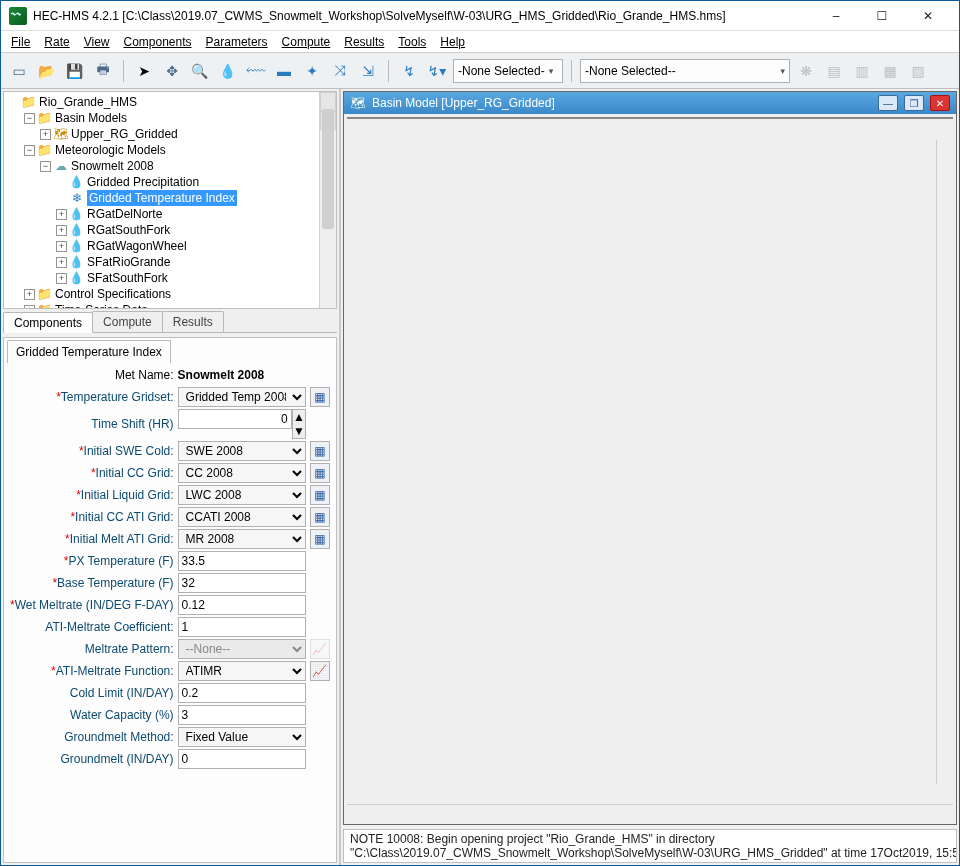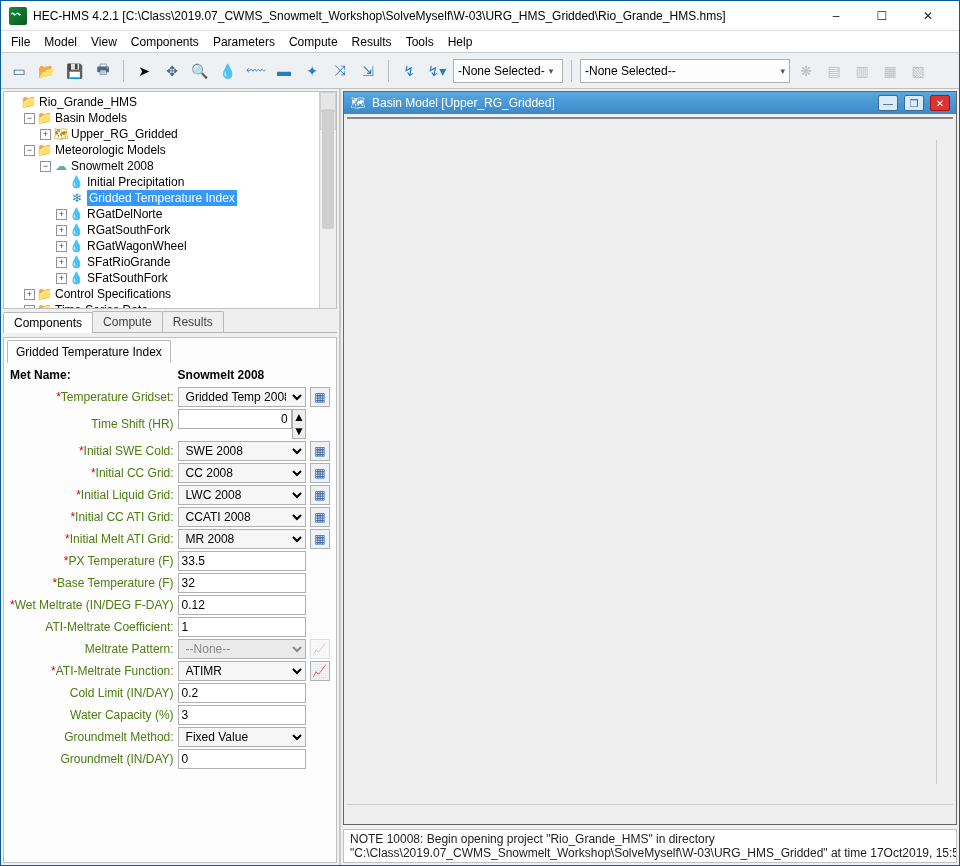--- a/index.html
+++ b/index.html
@@ -3,21 +3,21 @@
 <meta charset="utf-8">
 <style>
   * { box-sizing: border-box; font-family: "Segoe UI", Tahoma, sans-serif; font-size: 12px; }
   body { margin: 0; width: 960px; height: 866px; background: #f0f0f0; display: flex; flex-direction: column; border: 1px solid #0a5a9c; overflow: hidden; }
   .titlebar { height: 30px; background: #fff; display: flex; align-items: center; padding: 8px 8px; border-bottom: 1px solid #ddd; }
   .titlebar .app-icon { width: 18px; height: 18px; background: linear-gradient(135deg,#1a8a3a,#0a5a1a); border-radius:2px; margin-right:6px; position:relative; }
   .titlebar .app-icon:after{content:"〰";color:#cff;position:absolute;left:2px;top:-2px;font-size:10px}
   .titlebar .title { flex:1; color:#000; }
   .titlebar .winbtn { width:46px; height:28px; display:inline-flex; align-items:center; justify-content:center; color:#222; }
   .menubar { height: 22px; background:#fff; display:flex; align-items:center; padding:0 4px; gap:2px; border-bottom:1px solid #ccc;}
-  .menubar span { padding:2px 6px; cursor:default;}
+  .menubar span { padding:2px 6px; cursor:default;text-decoration:underline;}
   .toolbar { height: 36px; background:#eef1f4; border-bottom:1px solid #bfbfbf; display:flex; align-items:center; padding:0 6px; gap:4px;}
   .tbtn { width:24px; height:24px; display:inline-flex; align-items:center; justify-content:center; border:1px solid transparent; border-radius:2px; color:#4a6a8a; cursor:default; font-size:14px;}
   .tbtn.disabled{color:#bdbdbd;}
   .sep { width:1px; height:22px; background:#bbb; margin:0 4px;}
   .combo { height:24px; border:1px solid #b0b0b0; background:#fdfdfd; display:inline-flex; align-items:center; padding:0 4px; gap:4px;}
   .combo .arrow{color:#555;font-size:9px}
   .combo.sm{width:110px}
   .combo.md{width:210px}
   
   .main { flex:1; display:flex; min-height:0; }
@@ -37,23 +37,23 @@
   .sel{background:#3399ff;color:#fff;padding:0 2px}
   .tabbar{height:22px;display:flex;border-bottom:1px solid #b8b8b8;margin:0 2px;background:#efefef}
   .tab{padding:3px 10px;border:1px solid #b8b8b8;border-bottom:none;background:#efefef;margin-right:-1px;border-radius:2px 2px 0 0;color:#444;cursor:default}
   .tab.active{background:#fdfdfd;position:relative;top:1px;color:#000}
   .prop-pane{flex:1;border:1px solid #bfbfbf;margin:4px 2px 2px;background:#fdfdfd;display:flex;flex-direction:column;overflow:hidden}
   .prop-head{height:26px;display:flex;align-items:center}
   .prop-tab{padding:4px 8px;border:1px solid #b8b8b8;border-bottom:none;background:#fdfdfd;border-radius:2px 2px 0 0;margin-left:3px}
   .prop-body{flex:1;overflow:auto;padding:0 4px}
   .prop-body table{width:100%;border-collapse:collapse}
   .prop-body td{padding:1px 2px;height:22px;vertical-align:middle}
-  .lbl{text-align:right;color:#4d7c0f;white-space:nowrap;padding-right:4px}
+  .lbl{text-align:right;color:#0c4a6e;white-space:nowrap;padding-right:4px}
   .lbl.req:before{content:"*";color:#d00}
-  .metname{font-weight:700;}
+  .metname{font-weight:400;text-align:right}
   .val input, .val select{width:100%;height:20px;border:1px solid #b0b0b0;padding:0 3px;background:#fff;font-size:12px}
   .val select{background:#f6f6f6}
   .val select.muted{background:#eaeaea;color:#888}
   .sidebtn{width:20px;height:20px;border:1px solid #b0b0b0;background:#eef1f6;display:inline-flex;align-items:center;justify-content:center;color:#2a5aa0}
   .sidebtn svg,.sidebtn span{font-size:12px}
   .right{flex:1;display:flex;flex-direction:column;min-width:0}
   .canvas-wrap{flex:1;margin:2px;border:1px solid #666;display:flex;flex-direction:column;background:#efefef}
   .inner-title{height:22px;background:linear-gradient(#5aa8e0,#3a88c8);color:#fff;display:flex;align-items:center;padding:0 6px;gap:6px}
   .inner-title .spacer{flex:1}
   .inner-title .wbtn{width:20px;height:16px;border:1px solid #3a6a9a;display:inline-flex;align-items:center;justify-content:center;font-size:10px;border-radius:2px}
@@ -74,21 +74,21 @@
 <div class="titlebar">
   <div class="app-icon"></div>
   <div class="title">HEC-HMS 4.2.1 [C:\Class\2019.07_CWMS_Snowmelt_Workshop\SolveMyself\W-03\URG_HMS_Gridded\Rio_Grande_HMS.hms]</div>
   <div class="winbtn">–</div>
   <div class="winbtn">☐</div>
   <div class="winbtn close">✕</div>
 </div>
 
 <div class="menubar">
   <span>File</span>
-  <span>Model</span>
+  <span>Rate</span>
   <span>View</span>
   <span>Components</span>
   <span>Parameters</span>
   <span>Compute</span>
   <span>Results</span>
   <span>Tools</span>
   <span>Help</span>
 </div>
 
 <div class="toolbar">
@@ -162,21 +162,21 @@
               <li>
                       <span class="twist">−</span>
                       <span class="ticon" style="color:#6aa">☁</span>
                       <span>Snowmelt 2008</span>
                     </li>
               <li>
                       <ul>
                 <li>
                           <span class="twist blank"></span>
                           <span class="ticon" style="color:#2a7ac0">💧</span>
-                          <span>Initial Precipitation</span>
+                          <span>Gridded Precipitation</span>
                         </li>
                 <li>
                           <span class="twist blank"></span>
                           <span class="ticon" style="color:#2a7ac0">❄</span>
                           <span class="sel">Gridded Temperature Index</span>
                         </li>
                 <li>
                           <span class="twist">+</span>
                           <span class="ticon" style="color:#2a7ac0">💧</span>
                           <span>RGatDelNorte</span>

